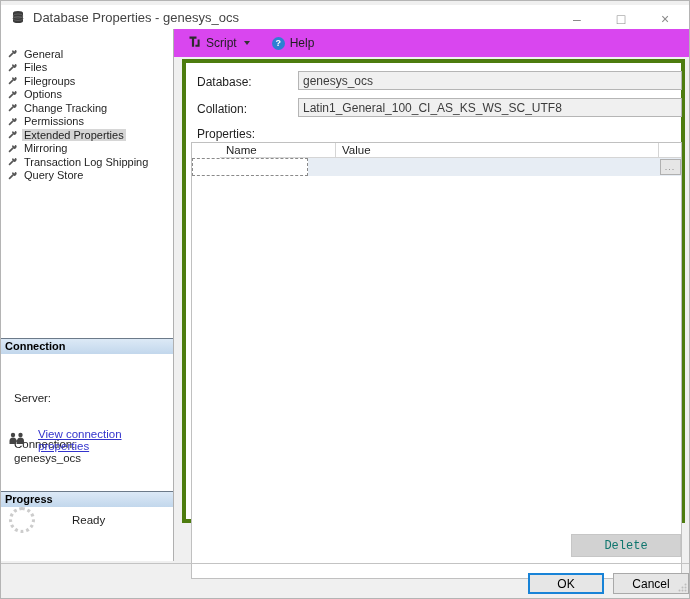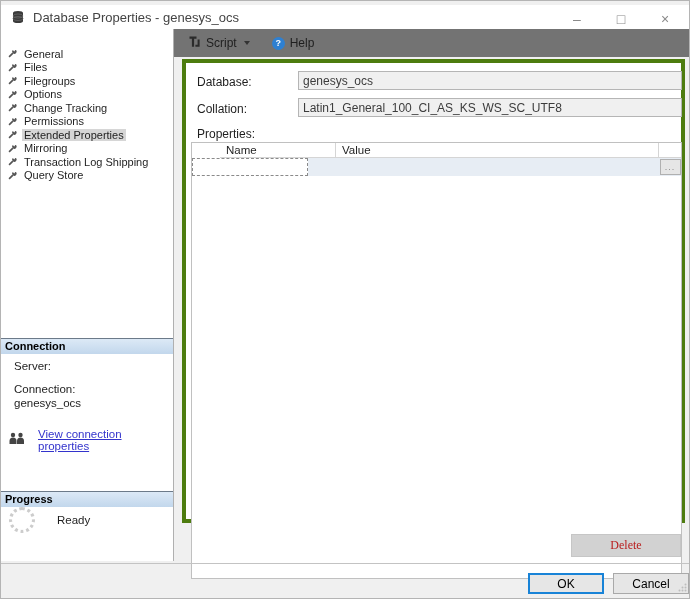--- a/index.html
+++ b/index.html
@@ -9,59 +9,59 @@
     font-family:"Liberation Sans","DejaVu Sans",sans-serif;
     color:#1e1e1e;overflow:hidden;
   }
   
   .titlebar{position:absolute;left:0;top:4px;right:0;height:24px;background:#ffffff;display:flex;align-items:center;}
   .titlebar .app-icon{margin-left:10px;display:flex;}
   .titlebar .title{margin-left:8px;font-size:13px;color:#444444;}
   .win-controls{position:absolute;right:2px;top:0;height:28px;display:flex;}
   .win-btn{width:44px;height:28px;display:flex;align-items:center;justify-content:center;color:#8a8a8a;font-size:14px;cursor:default;}
   
-  .toolbar{position:absolute;left:173px;top:28px;right:0;height:28px;display:flex;align-items:center;background:#737373;}
+  .toolbar{position:absolute;left:173px;top:28px;right:0;height:28px;display:flex;align-items:center;background:#d946ef;}
   .tb-script{display:flex;align-items:center;margin-left:10px;padding:2px 4px;}
   .tb-script .lbl{font-size:12px;margin-left:5px;color:#1e1e1e;}
   .caret{width:0;height:0;border-left:3.5px solid transparent;border-right:3.5px solid transparent;border-top:4px solid #333;margin-left:7px;}
   .tb-help{display:flex;align-items:center;margin-left:14px;padding:2px 4px;}
   .help-circle{width:13px;height:13px;border-radius:50%;background:#2e80d2;color:#fff;font-size:9px;font-weight:bold;display:flex;align-items:center;justify-content:center;}
   .tb-help .lbl{font-size:12px;margin-left:5px;}
   
   .sidebar{position:absolute;left:0;top:28px;width:173px;bottom:37px;background:#ffffff;border-right:1px solid #b0b0b0;box-sizing:border-box;}
   .sb-header{position:absolute;left:0;right:0;height:16px;background:linear-gradient(#dce9f6,#c2d7ec);border-top:1px solid #6c7a89;font-size:11px;font-weight:bold;padding:1px 0 0 4px;box-sizing:border-box;color:#000;}
   .sb-items{position:absolute;left:0;top:18px;right:0;}
   .side-item{height:13.5px;display:flex;align-items:center;padding-left:7px;font-size:11px;cursor:default;}
   .side-item .wrench{flex:0 0 auto;margin-right:5px;}
   .side-item .side-label{padding:0 2px;white-space:nowrap;}
   .side-item.selected .side-label{background:#d6d6d6;}
   .conn-block{position:absolute;left:13px;top:330px;right:4px;font-size:11.5px;line-height:14px;}
-  .conn-block .pair{margin-bottom:9px;}
+  .conn-block .pair{margin-bottom:9px;margin-top:32px;}
   .link-row{position:absolute;left:7px;top:399px;display:flex;align-items:center;}
   .link{font-size:11.5px;color:#3333cc;text-decoration:underline;margin-left:12px;cursor:pointer;}
   .progress-row{position:absolute;left:8px;top:478px;display:flex;align-items:center;}
   .spinner{width:20px;height:20px;border:3px dotted #cccccc;border-radius:50%;}
-  .progress-row .status{font-size:11.5px;padding-left:22px;}
+  .progress-row .status{font-size:11.5px;margin-left:15px;padding-left:22px;}
   
   .panel{position:absolute;left:181px;top:58px;width:503px;height:464px;background:#ffffff;border:4px solid #4d7c0f;box-sizing:border-box;}
   .fld-label{position:absolute;left:11px;font-size:12px;color:#1e1e1e;}
   .fld-input{position:absolute;left:112px;width:384px;height:19px;box-sizing:border-box;background:#f0f0f0;border:1px solid #b5b5b5;font-family:inherit;font-size:12px;color:#3c3c3c;padding:0 4px;}
   .grid{position:absolute;left:5px;top:79px;width:491px;height:437px;box-sizing:border-box;border:1px solid #c0c0c0;background:#ffffff;}
   .grid-header{display:flex;height:14px;border-bottom:1px solid #d5d5d5;font-size:11.5px;margin-left:28px;}
   .gh-cell{box-sizing:border-box;padding:0 0 0 6px;border-right:1px solid #d5d5d5;line-height:14px;}
   .gh-name{width:116px;}
   .gh-value{flex:1;}
   .gh-btn{width:22px;border-right:none;}
   .grid-row{display:flex;height:18px;background:#e7edf4;}
   .cell-name{width:116px;box-sizing:border-box;background:#ffffff;border:1px dashed #8a8a8a;}
   .cell-value{flex:1;}
   .cell-btn{width:22px;display:flex;align-items:center;justify-content:center;}
   .ellipsis-btn{width:21px;height:16px;box-sizing:border-box;background:#e6e6e6;border:1px solid #b0b0b0;color:#8a8a8a;font-size:9px;line-height:10px;text-align:center;letter-spacing:1px;padding:0;cursor:default;}
   
-  .delete-btn{position:absolute;left:570px;top:533px;width:110px;height:23px;background:#d2d2d2;border:1px solid #c6c6c6;color:#b91c1c;font-size:12px;font-family:Liberation Serif, serif;}
+  .delete-btn{position:absolute;left:570px;top:533px;width:110px;height:23px;background:#d2d2d2;border:1px solid #c6c6c6;color:#0f766e;font-size:12px;font-family:Liberation Mono, monospace;}
   .footer-sep{position:absolute;left:0;right:0;top:562px;height:1px;background:#c3c3c3;}
   .ok-btn{position:absolute;left:527px;top:572px;width:76px;height:21px;box-sizing:border-box;background:#e6e6e6;border:2px solid #1883d7;font-size:12px;font-family:inherit;color:#000;}
   .cancel-btn{position:absolute;left:612px;top:572px;width:76px;height:21px;box-sizing:border-box;background:#e6e6e6;border:1px solid #a9a9a9;font-size:12px;font-family:inherit;color:#000;}
   .grip{position:absolute;right:2px;bottom:2px;}
 </style>
 </head>
 <body>
 
 <div class="window">
 

